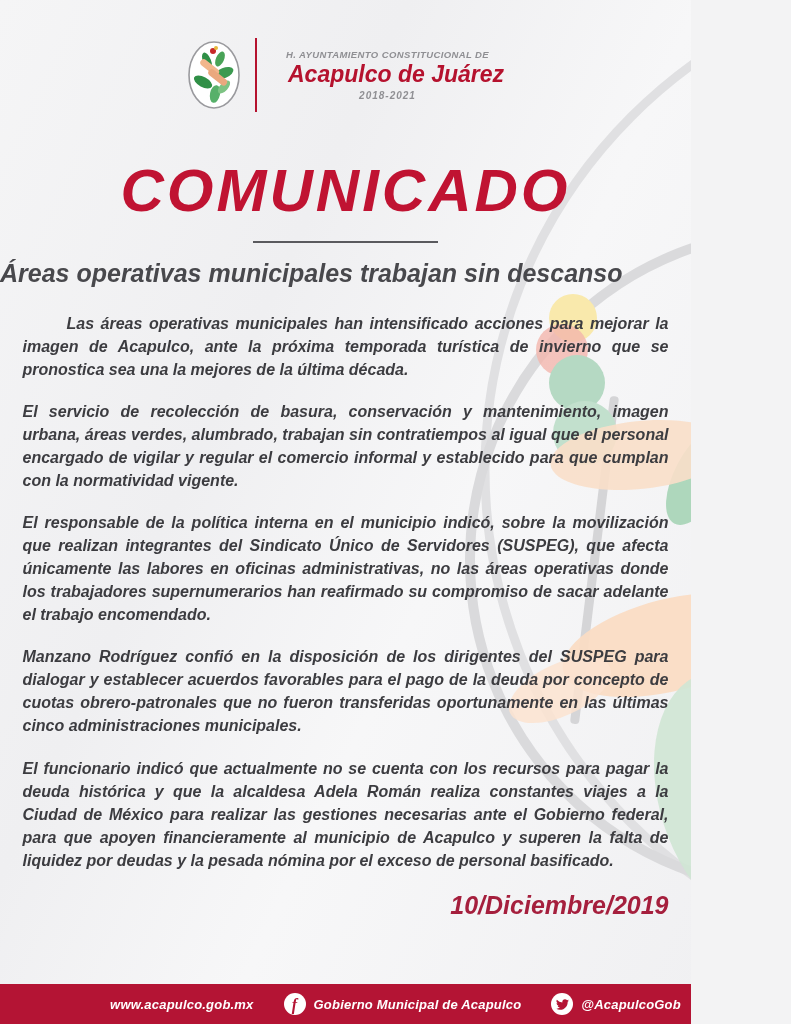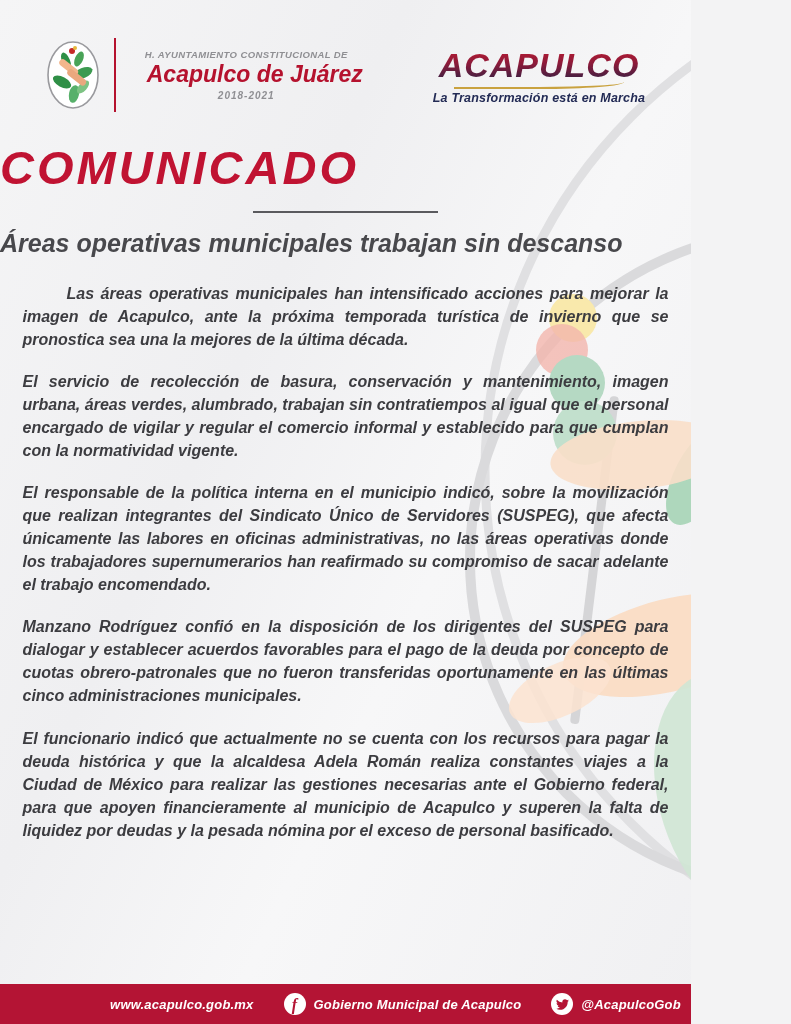--- a/index.html
+++ b/index.html
@@ -26,21 +26,21 @@
   .brand-word {
     font-size:34px; font-weight:bold; letter-spacing:1px;
     background:linear-gradient(180deg,#c01b2f 0%,#8c1a3a 45%,#232246 100%);
     -webkit-background-clip:text; background-clip:text; color:transparent;
   }
   .gold-swoosh { width:170px; height:7px; margin:-3px auto 2px auto;
     border-bottom:2px solid #c9a23f; border-radius:0 0 100%/ 0 0 14px 14px; }
   .brand-tagline { font-size:12.5px; font-weight:bold; color:#232b55; letter-spacing:.2px; }
 
   
-  .title { margin-top:28px; font-size:47px; font-weight:bold;
+  .title { margin-top:44px; text-align:center; font-size:60px; font-weight:bold;
     letter-spacing:3px; color:#c01332; }
   .title-rule { width:185px; height:2px; background:#5a5a5e; margin:16px auto 0 auto; }
   .subtitle { margin-top:16px; text-align:left; font-size:25px; font-weight:bold; color:#48484c; }
 
   
   .body-text { width:646px; margin:24px auto 0 auto; text-align:justify;
     font-size:16px; line-height:1.44; font-weight:bold; color:#3c3c40; }
   .body-text p { margin-bottom:19px; }
   .body-text p.indent-first { text-indent:44px; }
 
@@ -102,39 +102,35 @@
           <rect x="12" y="24" width="22" height="7" rx="3.5" fill="#f2b68c" transform="rotate(38 23 27)"></rect>
           <rect x="20" y="34" width="22" height="7" rx="3.5" fill="#eaa87e" transform="rotate(38 31 37)"></rect>
         </svg>
         <div class="vdivider"></div>
         <div class="muni-text">
           <div class="muni-line1">H. AYUNTAMIENTO CONSTITUCIONAL DE</div>
           <div class="muni-name">Acapulco de Juárez</div>
           <div class="muni-period">2018-2021</div>
         </div>
       </div>
-      <div class="brand-right">
-        <div class="brand-word">ACAPULCO</div>
-        <div class="gold-swoosh"></div>
-        <div class="brand-tagline">La Transformación está en Marcha</div>
-      </div>
     </div>
 
     <div class="title">COMUNICADO</div>
     <div class="title-rule"></div>
     <div class="subtitle">Áreas operativas municipales trabajan sin descanso</div>
 
     <div class="body-text">
       <p class="indent-first">Las áreas operativas municipales han intensificado acciones para mejorar la imagen de Acapulco, ante la próxima temporada turística de invierno que se pronostica sea una la mejores de la última década.</p>
       <p>El servicio de recolección de basura, conservación y mantenimiento, imagen urbana, áreas verdes, alumbrado, trabajan sin contratiempos al igual que el personal encargado de vigilar y regular el comercio informal y establecido para que cumplan con la normatividad vigente.</p>
       <p>El responsable de la política interna en el municipio indicó, sobre la movilización que realizan integrantes del Sindicato Único de Servidores (SUSPEG), que afecta únicamente las labores en oficinas administrativas, no las áreas operativas donde los trabajadores supernumerarios han reafirmado su compromiso de sacar adelante el trabajo encomendado.</p>
       <p>Manzano Rodríguez confió en la disposición de los dirigentes del SUSPEG para dialogar y establecer acuerdos favorables para el pago de la deuda por concepto de cuotas obrero-patronales que no fueron transferidas oportunamente en las últimas cinco administraciones municipales.</p>
       <p>El funcionario indicó que actualmente no se cuenta con los recursos para pagar la deuda histórica y que la alcaldesa Adela Román realiza constantes viajes a la Ciudad de México para realizar las gestiones necesarias ante el Gobierno federal, para que apoyen financieramente al municipio de Acapulco y superen la falta de liquidez por deudas y la pesada nómina por el exceso de personal basificado.</p>
     </div>
 
+    <div class="doc-date">10/Diciembre/2019</div>
   </div>
 
   <div class="footer">
     <div class="footer-item">
       <span>www.acapulco.gob.mx</span>
     </div>
     <div class="footer-item">
       <span class="disc">
         <span class="fb-glyph">f</span>
       </span>

